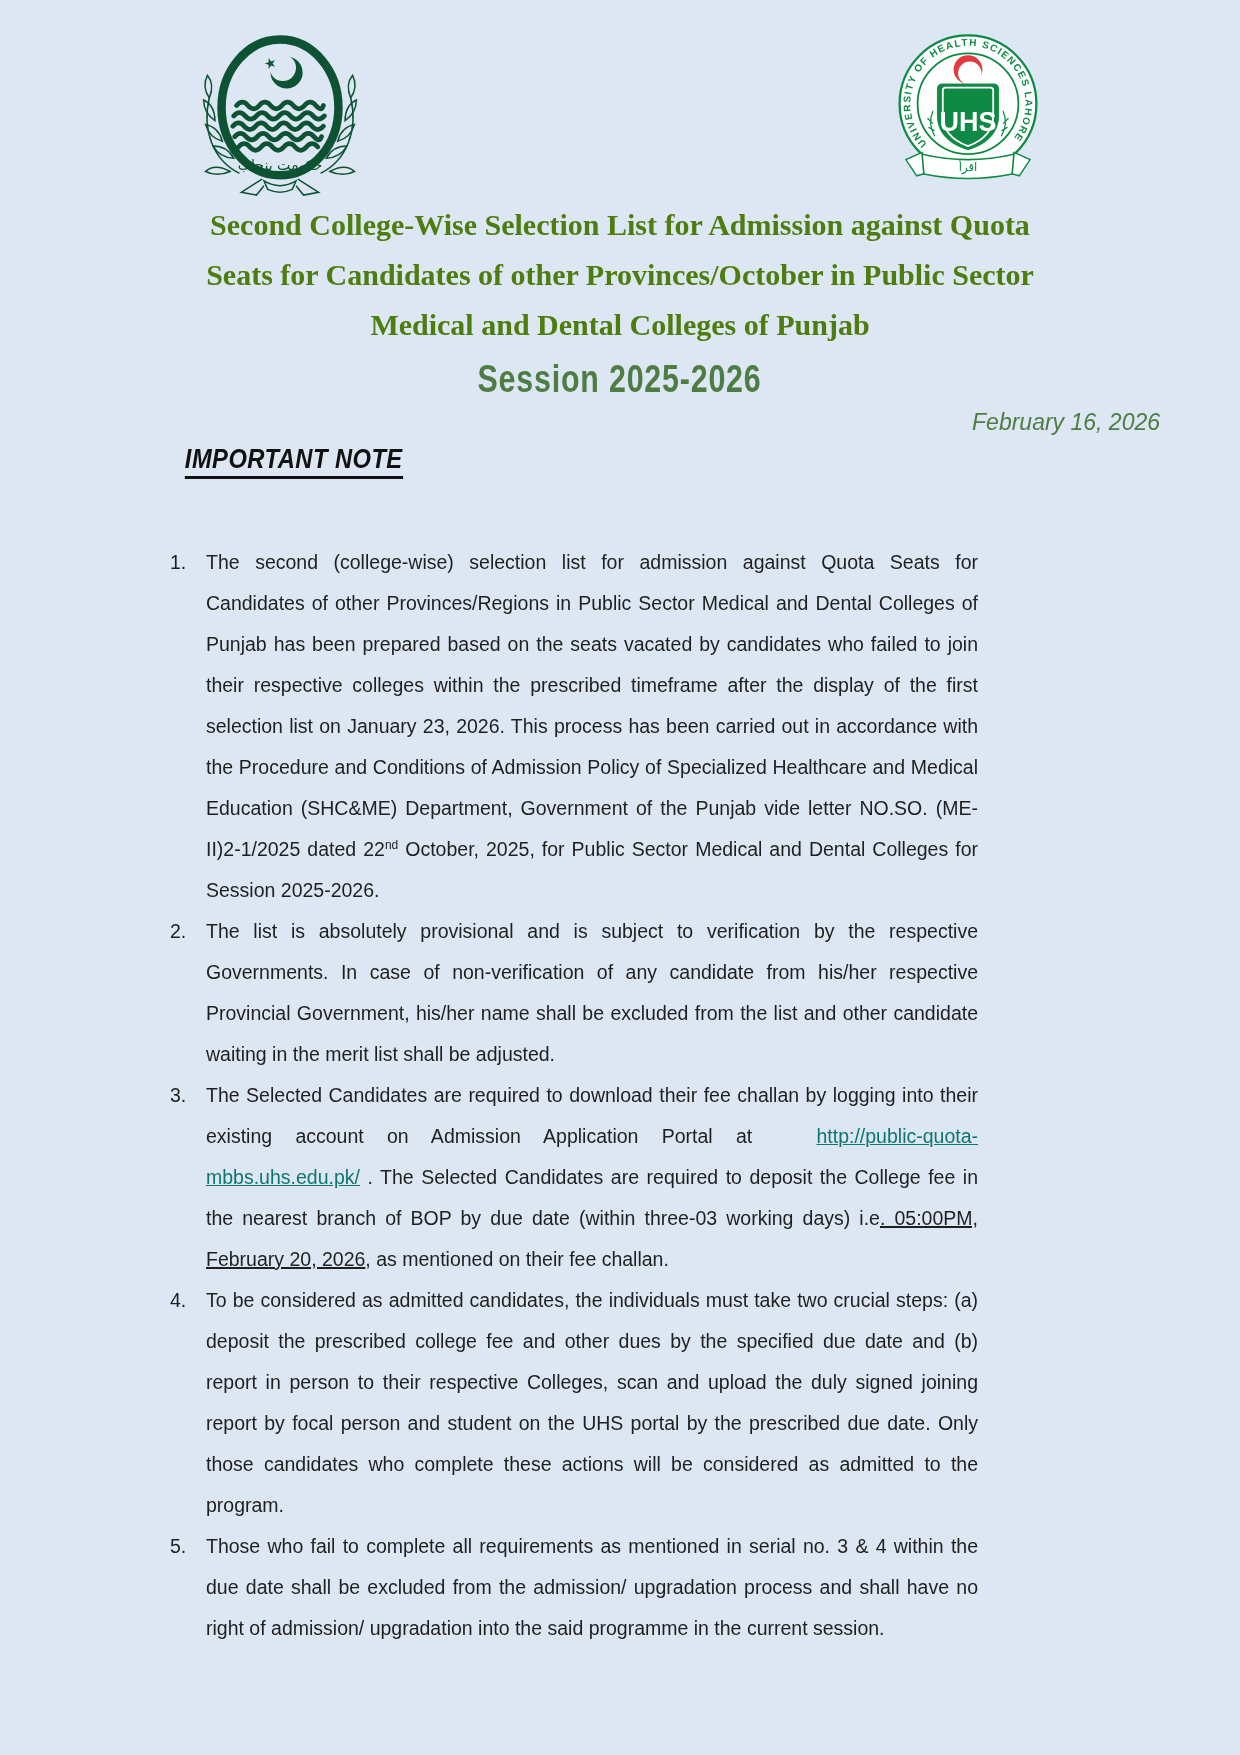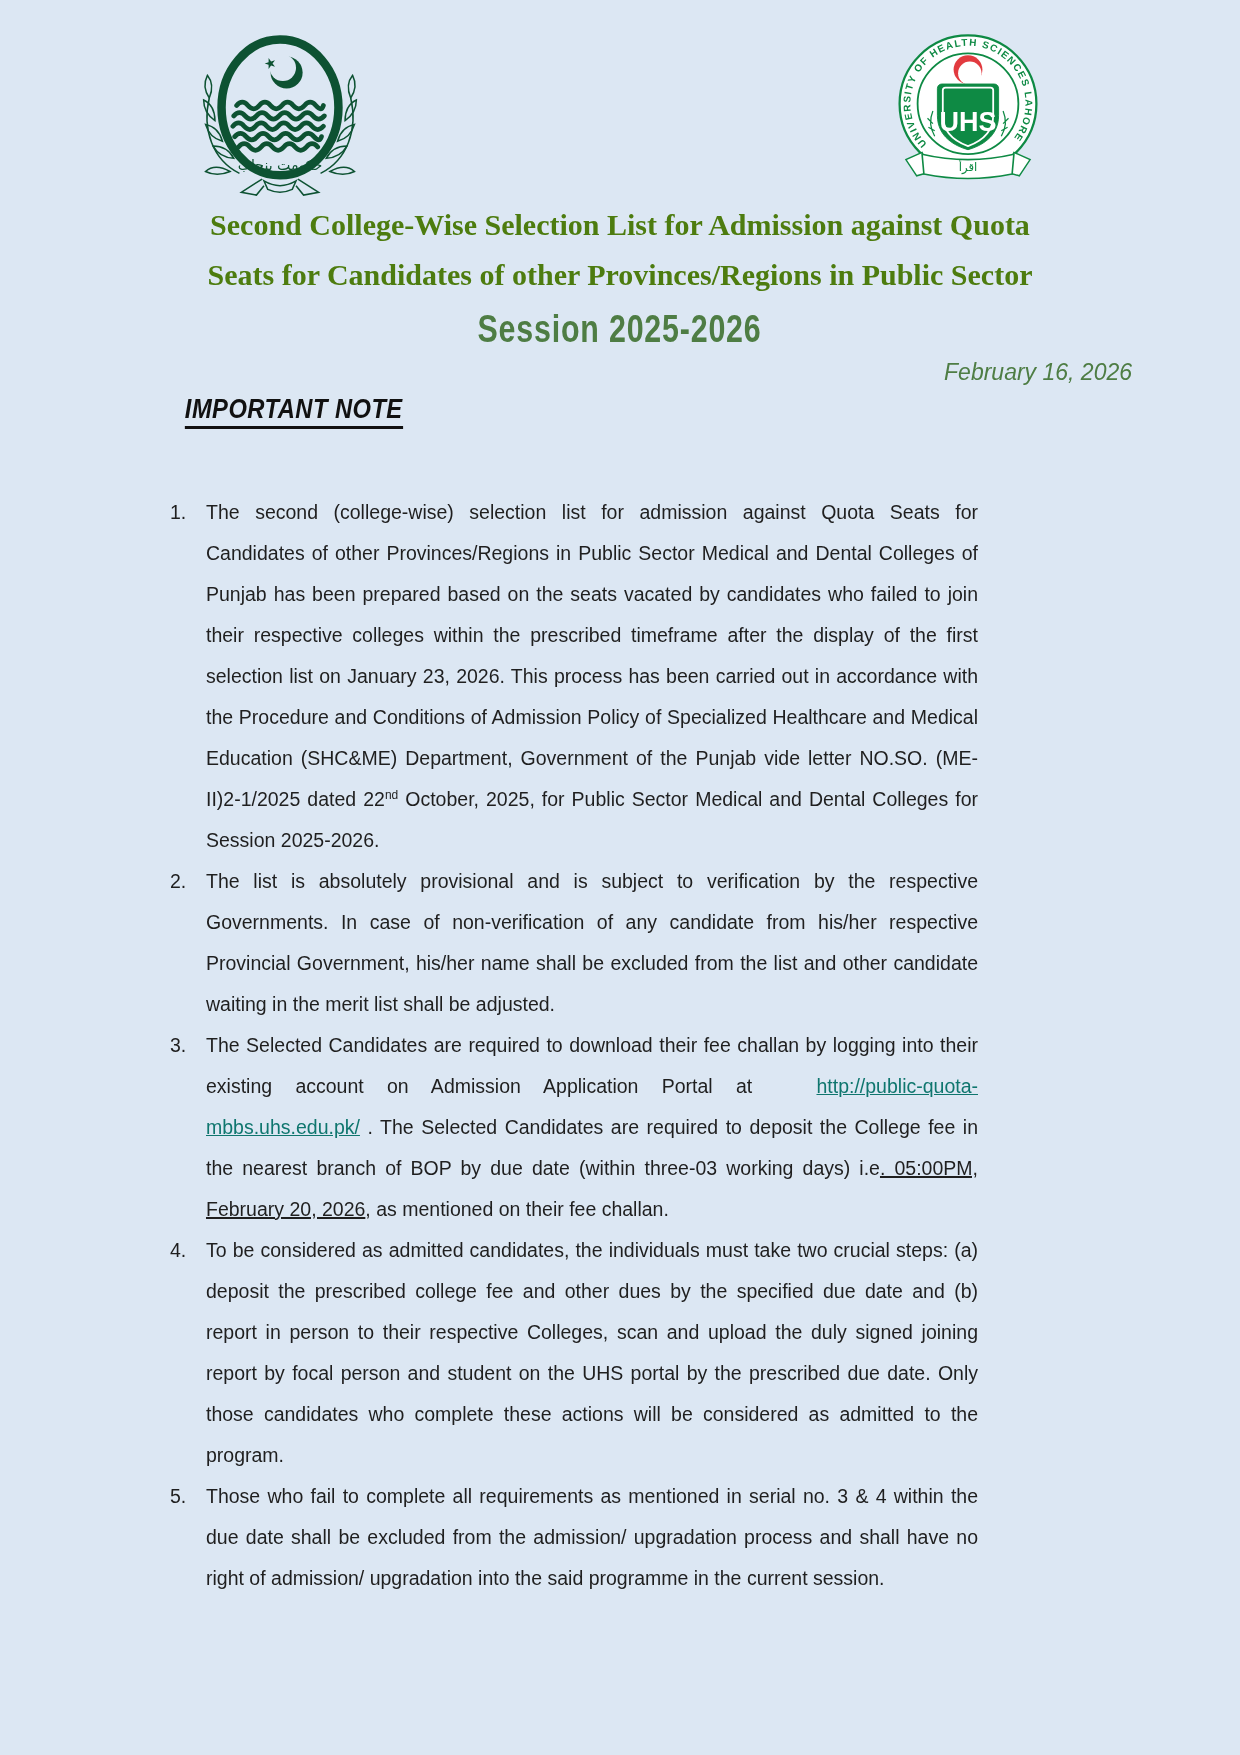--- a/index.html
+++ b/index.html
@@ -32,21 +32,21 @@
     transform-origin:center;
     font-weight:700;
     font-size:38px;
     letter-spacing:1px;
     color:#4e7d44;
     font-family:"Liberation Sans", sans-serif;
   }
 
   .date-line {
     text-align:right;
-    padding-right:108px;
+    padding-right:80px;
     margin-top:2px;
     height:32px; line-height:32px;
     font-style:italic;
     font-size:23px;
     color:#4e7d44;
   }
 
   .note-heading { margin:6px 0 0 170px; width:806px; text-align:left; height:38px;font-style:italic; }
   .note-inner {
     display:inline-block;
@@ -146,21 +146,22 @@
       <path d="M 44,136 L 26,144 L 38,162 L 52,158 Z" fill="#ffffff" stroke="#0e8a44" stroke-width="1.6"></path>
       <path d="M 146,136 L 164,144 L 152,162 L 138,158 Z" fill="#ffffff" stroke="#0e8a44" stroke-width="1.6"></path>
       <path d="M 44,138 Q 95,150 146,138 L 144,160 Q 95,170 46,160 Z" fill="#ffffff" stroke="#0e8a44" stroke-width="1.8"></path>
       <text x="95" y="157" text-anchor="middle" font-size="13" fill="#0e8a44" font-family="DejaVu Sans">اقرأ</text>
     </g>
   </svg>
 </div>
 
 <div class="title-wrap">
     <div class="title-line">Second College-Wise Selection List for Admission against Quota</div>
-    <div class="title-line">Seats for Candidates of other Provinces/Regions in Public Sector</div>
+    <div class="title-line">Seats for Candidates of other Provinces/October in Public Sector</div>
+    <div class="title-line">Medical and Dental Colleges of Punjab</div>
   </div>
 
 <div class="session-line">
   <span class="session-inner">Session 2025-2026</span>
 </div>
 
 <div class="date-line">February 16, 2026</div>
 
 <div class="note-heading">
   <span class="note-inner">IMPORTANT NOTE</span>

